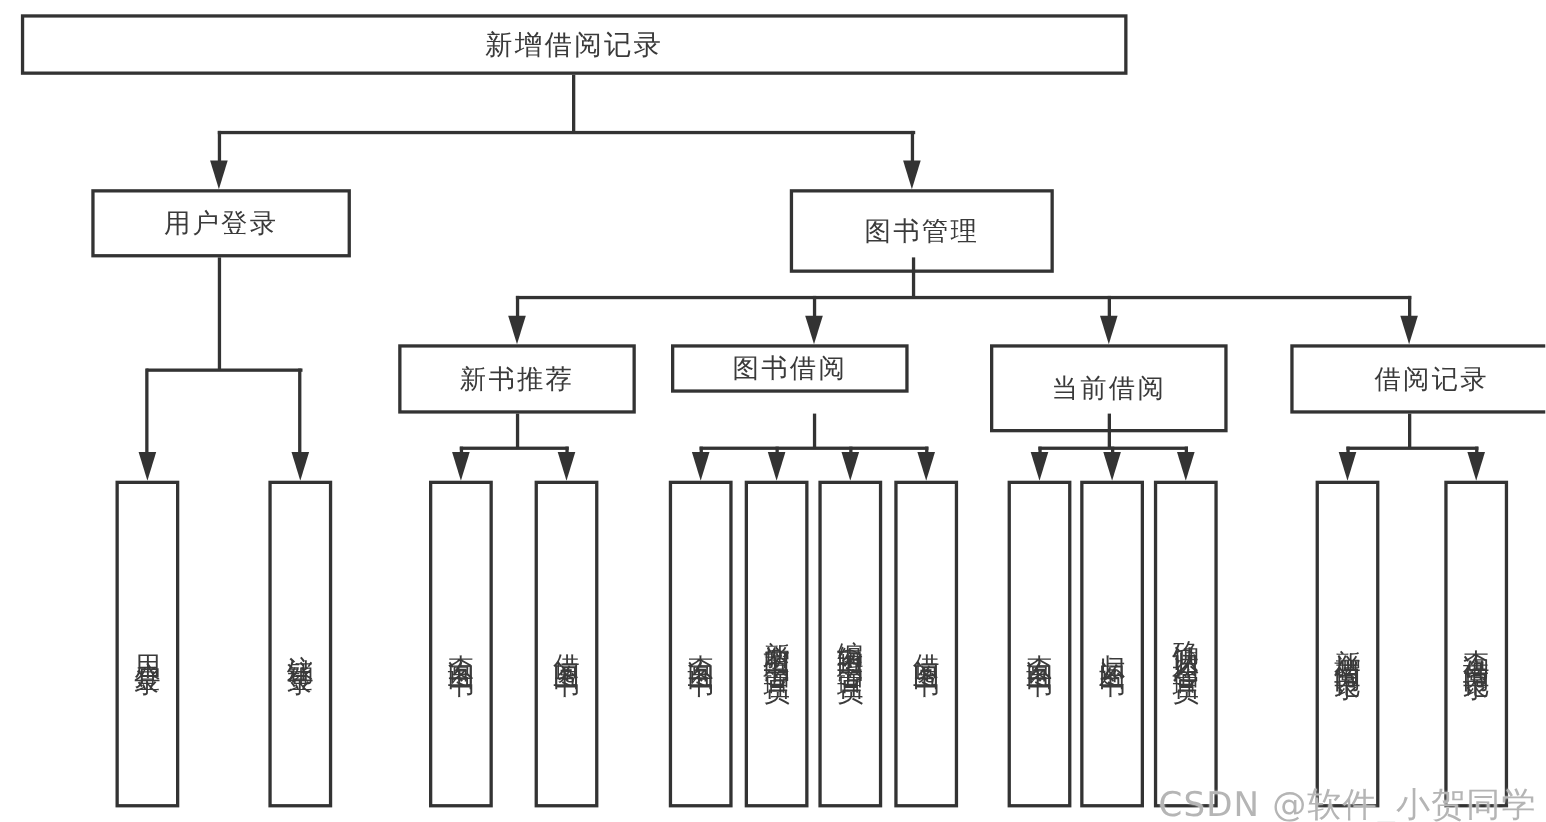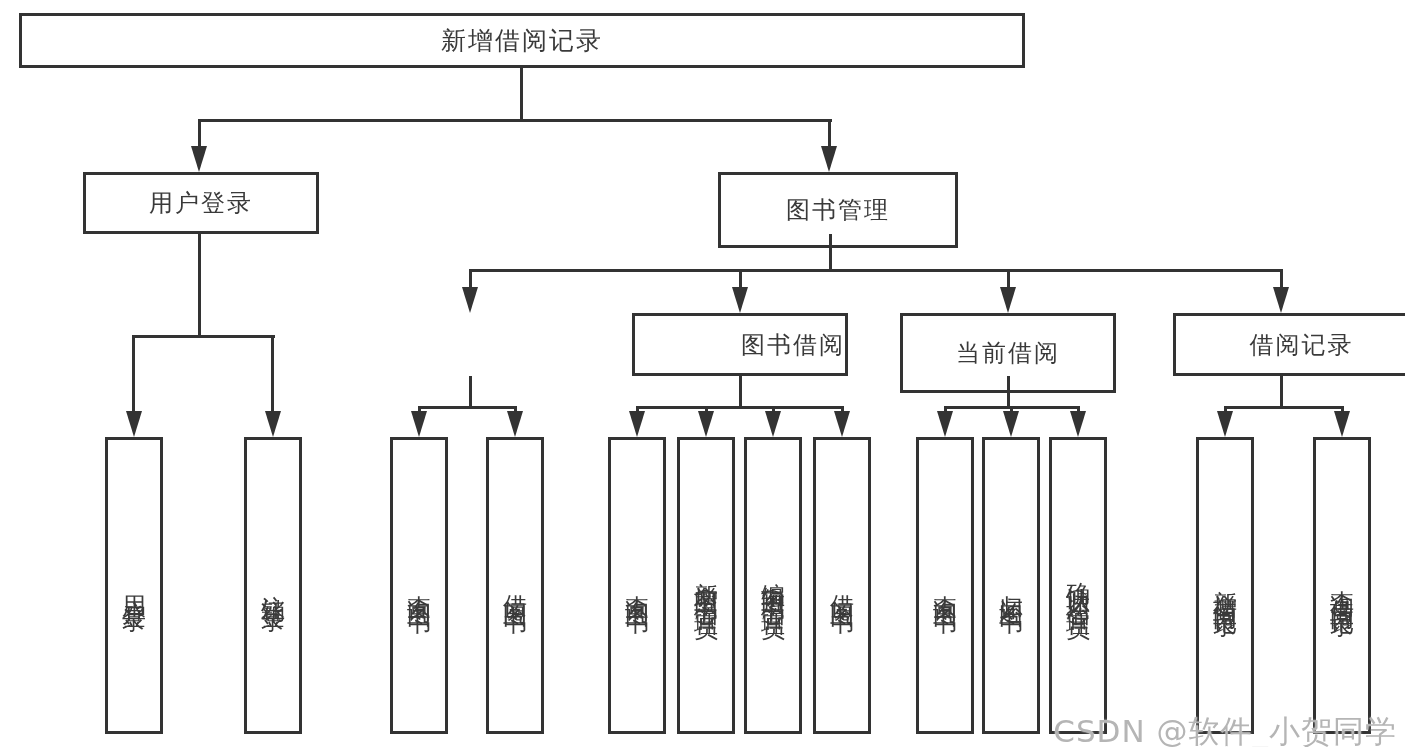--- a/index.html
+++ b/index.html
@@ -73,21 +73,24 @@
   <div class="line" style="left:469px;top:269px;width:814px;height:3px;"></div>
   <div class="line" style="left:469px;top:269px;width:3px;height:23px;"></div>
   <div class="arrow" style="left:462px;top:287px;"></div>
   <div class="line" style="left:739px;top:269px;width:3px;height:23px;"></div>
   <div class="arrow" style="left:732px;top:287px;"></div>
   <div class="line" style="left:1007px;top:269px;width:3px;height:23px;"></div>
   <div class="arrow" style="left:1000px;top:287px;"></div>
   <div class="line" style="left:1280px;top:269px;width:3px;height:23px;"></div>
   <div class="arrow" style="left:1273px;top:287px;"></div>
 
-  <div class="box hbox" style="left:632px;top:313px;width:216px;height:63px;justify-content:flex-end;">
+  <div class="box hbox" style="left:362px;top:313px;width:216px;height:63px;">
+    <span>新书推荐</span>
+  </div>
+  <div class="box hbox" style="left:610px;top:313px;width:216px;height:44px;">
     <span>图书借阅</span>
   </div>
   <div class="box hbox" style="left:900px;top:313px;width:216px;height:80px;">
     <span>当前借阅</span>
   </div>
   <div class="box hbox" style="left:1173px;top:313px;width:257px;height:63px;">
     <span>借阅记录</span>
   </div>
 
   <div class="line" style="left:469px;top:376px;width:3px;height:32px;"></div>

